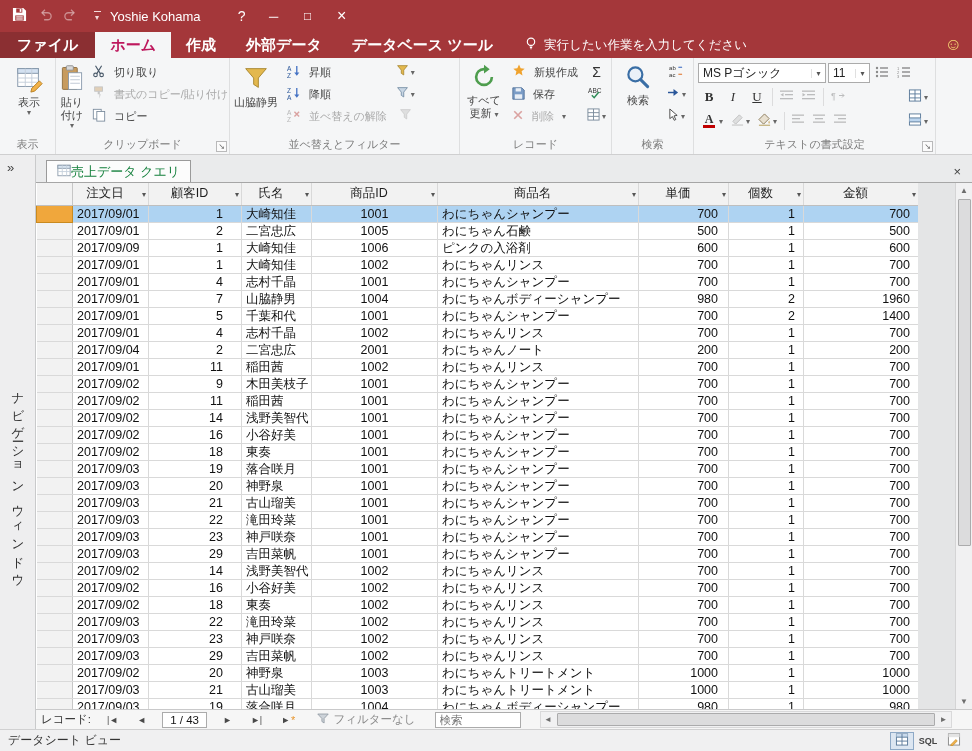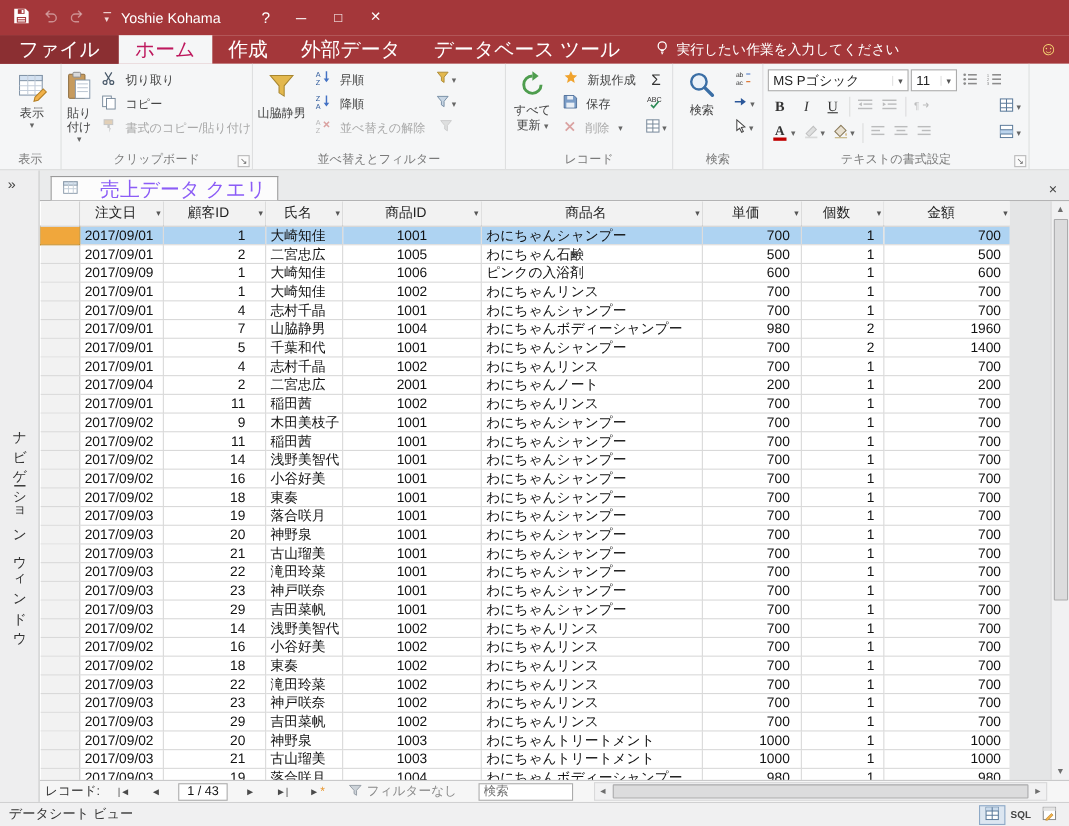--- a/index.html
+++ b/index.html
@@ -16,21 +16,21 @@
   .qat-drop .tinybar { display:block; width:7px; height:1px; background:#f3dcdc; margin-bottom:1px; }
   .wtitle { flex:1; text-align:center; font-size:13px; white-space:nowrap; overflow:hidden; text-overflow:ellipsis; padding:0 8px; }
   .user { font-size:13px; margin-right:26px; white-space:nowrap; }
   .helpbtn { width:30px; text-align:center; font-size:14px; }
   .wc { width:34px; height:32px; display:flex; align-items:center; justify-content:center; font-size:13px; }
   .wc.max { font-size:12px; }
   .wc.close { font-size:16px; }
 
   
   .tabbar { height:26px; background:#A4373A; display:flex; align-items:stretch; }
-  .rtab { display:flex; align-items:center; padding:0 15px; color:#fff; font-size:18px; white-space:nowrap; }
+  .rtab { display:flex; align-items:center; padding:0 15px; color:#fff; font-size:15px; white-space:nowrap;font-weight:bold; }
   .rtab.file { background:#8B2F32; padding:0 17px; }
   .rtab.active { background:#F5F6F7; color:#be185d; }
   .tellme { display:flex; align-items:center; gap:6px; color:#fff; font-size:12.5px; margin-left:16px; white-space:nowrap; }
   .smiley { margin-left:auto; margin-right:10px; display:flex; align-items:center; color:#F7D774; font-size:17px; }
 
   
   .ribbon { height:97px; background:#F5F6F7; border-bottom:1px solid #CFCFD0; display:flex; align-items:stretch; }
   .rgroup { position:relative; border-right:1px solid #DEDFE0; padding:3px 2px 17px 2px; display:flex; align-items:flex-start; }
   .glabel { position:absolute; bottom:2px; left:0; right:0; text-align:center; font-size:11px; color:#7a7a7a; white-space:nowrap; }
   .launcher { position:absolute; right:2px; bottom:2px; width:11px; height:11px; border:1px solid #b9b9ba; color:#6a6a6a; font-size:8px; line-height:9px; text-align:center; background:#fbfbfb; }
@@ -55,21 +55,21 @@
   .sep { width:1px; height:18px; background:#dcdcdd; margin:0 2px; }
 
   
   .main { height:574px; display:flex; background:#E4E5E6; }
   .navstrip { width:36px; background:#EEEEEF; border-right:1px solid #C9CACB; position:relative; flex:none; }
   .nav-chevron { padding:5px 0 0 7px; font-size:13px; color:#444; }
   .nav-vlabel { position:absolute; top:228px; left:50%; transform:translateX(-50%); writing-mode:vertical-rl; font-size:12.5px; color:#333; letter-spacing:3px; white-space:nowrap; }
 
   .docarea { width:936px; display:flex; flex-direction:column; }
   .doctabs { height:28px; background:#EAEBEC; border-bottom:1px solid #A6A6A6; display:flex; align-items:flex-end; }
-  .doctab { height:22px; margin-left:10px; background:#FCFCFC; border:1px solid #9a9a9a; border-bottom:none; display:flex; align-items:center; gap:20px; padding:0 10px; font-size:18px; color:#8b5cf6; }
+  .doctab { height:22px; margin-left:10px; background:#FCFCFC; border:1px solid #9a9a9a; border-bottom:none; display:flex; align-items:center; gap:0; padding:0 10px; font-size:13px; color:#15803d; }
   .doc-close { margin-left:auto; margin-right:7px; height:22px; display:flex; align-items:center; font-size:13px; color:#444; padding:0 4px; }
 
   .sheetzone { height:526px; display:flex; background:#E4E5E6; }
   .gridwrap { width:882px; height:100%; overflow:hidden; background:#fff; flex:none; }
   table.sheet { border-collapse:collapse; table-layout:fixed; width:882px; }
   .sheet th { height:22px; background:#F2F2F2; border-right:1px solid #D9D9D9; border-bottom:1px solid #BFBFBF; font-weight:normal; font-size:12.5px; color:#1d1d1d; position:relative; text-align:center; padding:0 13px 0 2px; white-space:nowrap; overflow:hidden; }
   .sheet th.sel, .sheet td.sel { background:#F2F2F2; border-right:1px solid #C6C6C6; }
   .harrow { position:absolute; right:2px; top:50%; transform:translateY(-50%); font-size:8px; color:#555; }
   .sheet td { height:17px; border-right:1px solid #D9D9D9; border-bottom:1px solid #D9D9D9; font-size:12.5px; color:#111; white-space:nowrap; overflow:hidden; line-height:16px; }
   .sheet td.c0 { text-align:left; padding-left:4px; }
@@ -201,33 +201,33 @@
       </div>
       <div class="smallcol">
         <div class="sbtn">
           <span><svg width="14" height="14" viewBox="0 0 16 16">
                 <circle cx="4" cy="12.5" r="2" fill="none" stroke="#4A5A6A" stroke-width="1.3"></circle>
                 <circle cx="11" cy="12.5" r="2" fill="none" stroke="#4A5A6A" stroke-width="1.3"></circle>
                 <path d="M5.5 11 L11 2 M9.5 11 L4 2" stroke="#4A5A6A" stroke-width="1.3"></path>
               </svg></span>
           <span>切り取り</span>
         </div>
+        <div class="sbtn dis">
+          <span><svg width="14" height="14" viewBox="0 0 16 16" opacity="0.45">
+                <rect x="3" y="1" width="9" height="5" fill="#C9A26B" stroke="#8A8A8A"></rect>
+                <path d="M6.5 6 v3.5 h2 v5 l1.4 -5 h-1 v-3.5 z" fill="#8A8A8A"></path>
+              </svg></span>
+          <span>書式のコピー/貼り付け</span>
+        </div>
         <div class="sbtn">
           <span><svg width="14" height="14" viewBox="0 0 16 16">
                 <rect x="1.5" y="1.5" width="9" height="11" fill="#fff" stroke="#7A8B9C"></rect>
                 <rect x="5.5" y="4" width="9" height="11" fill="#fff" stroke="#7A8B9C"></rect>
               </svg></span>
           <span>コピー</span>
-        </div>
-        <div class="sbtn dis">
-          <span><svg width="14" height="14" viewBox="0 0 16 16" opacity="0.45">
-                <rect x="3" y="1" width="9" height="5" fill="#C9A26B" stroke="#8A8A8A"></rect>
-                <path d="M6.5 6 v3.5 h2 v5 l1.4 -5 h-1 v-3.5 z" fill="#8A8A8A"></path>
-              </svg></span>
-          <span>書式のコピー/貼り付け</span>
         </div>
       </div>
       <div class="glabel">クリップボード</div>
       <div class="launcher">↘</div>
     </div>
 
     <div class="rgroup" style="width:230px;">
       <div class="bigbtn">
         <span><svg width="30" height="30" viewBox="0 0 32 32">
               <path d="M5 6 h22 l-8.5 10 v10 l-5 -3.2 v-6.8 z" fill="#E3B84E" stroke="#A8862F"></path>

